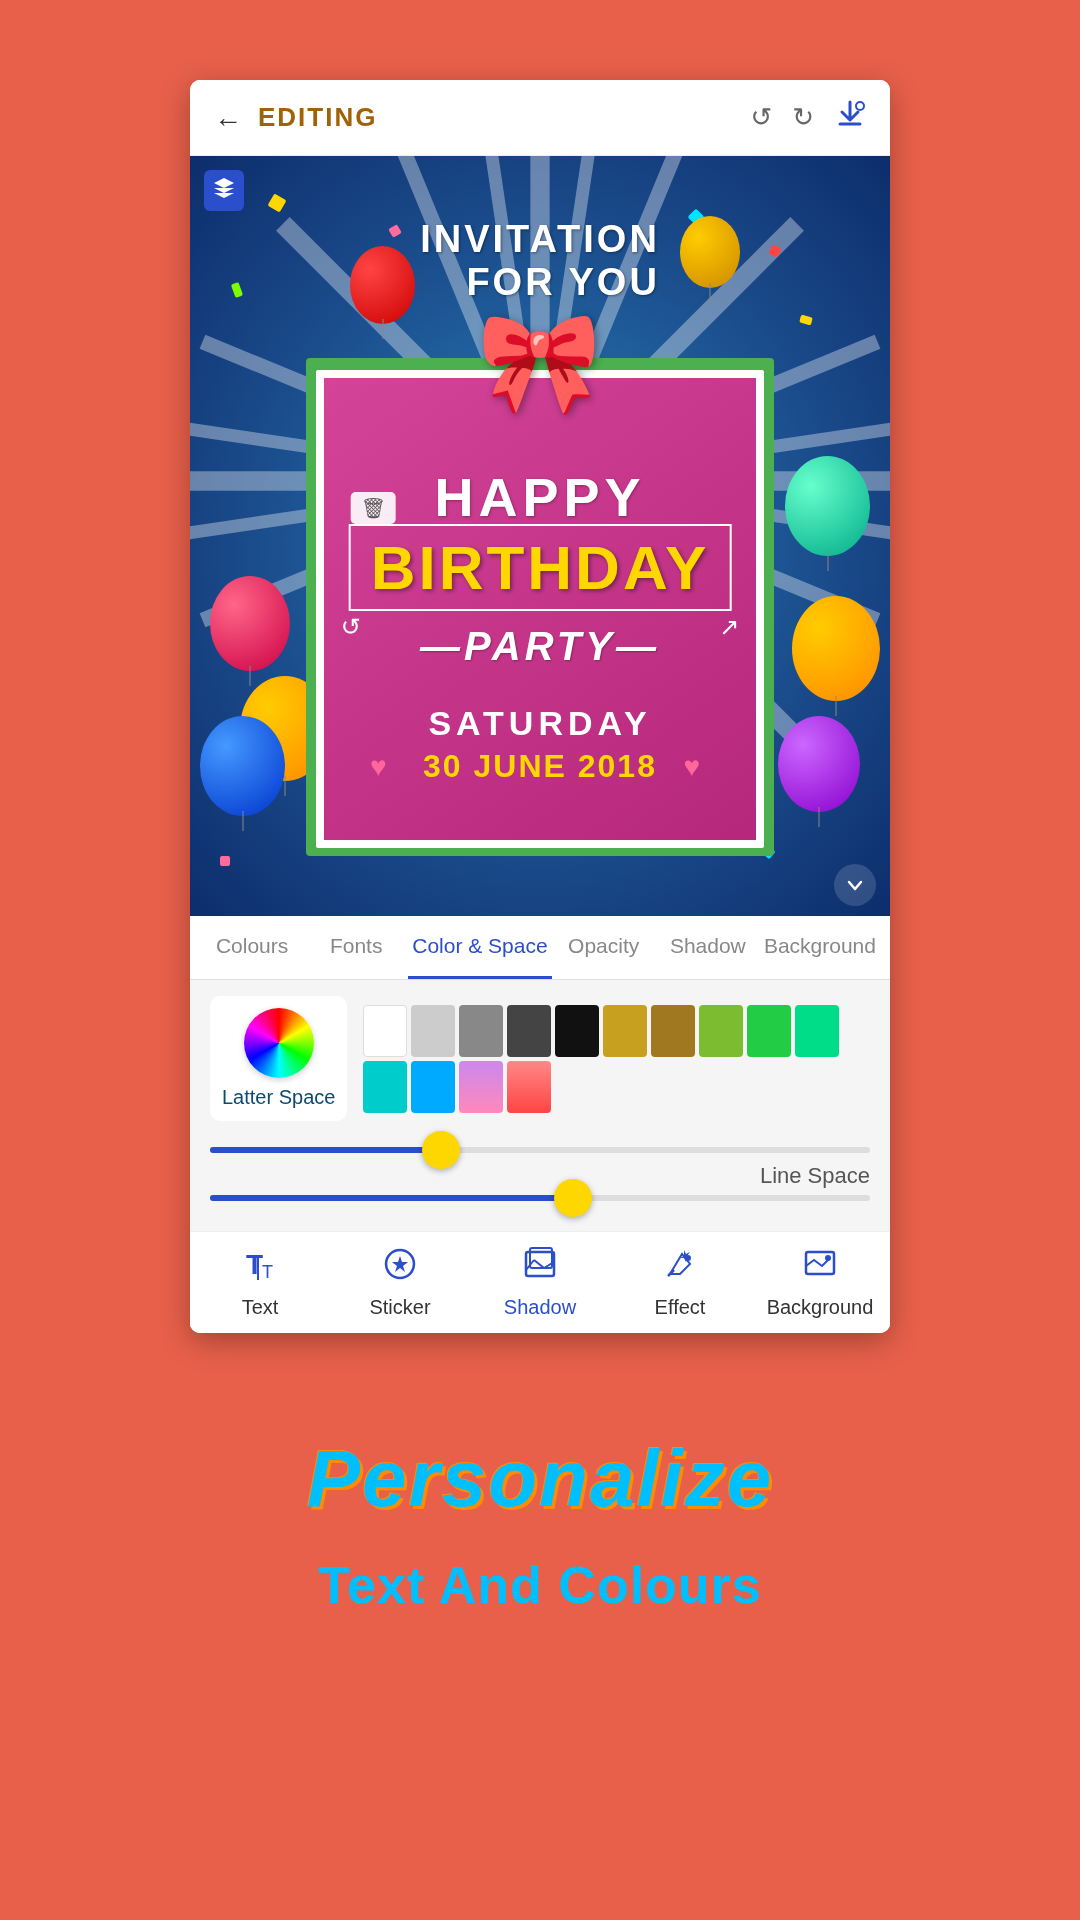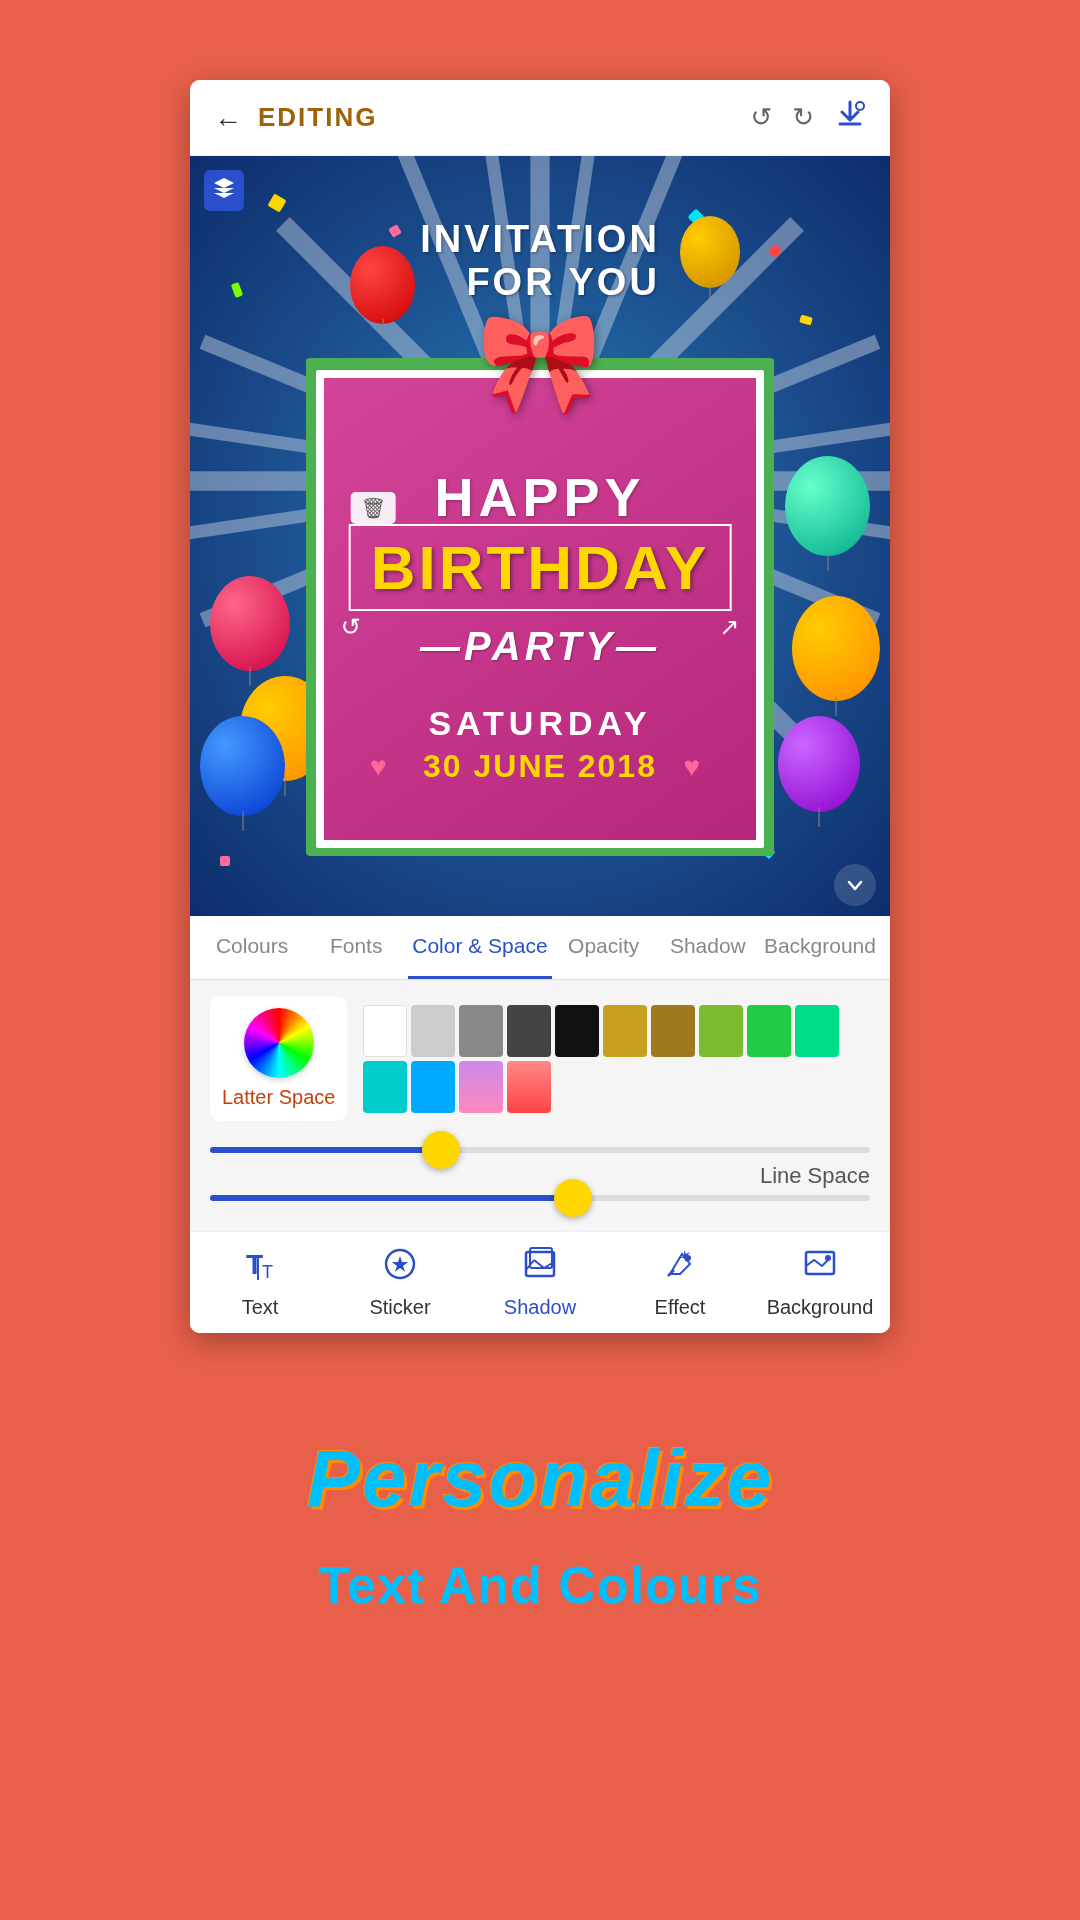--- a/index.html
+++ b/index.html
@@ -188,21 +188,21 @@
     }
     .color-wheel {
       width: 70px;
       height: 70px;
       border-radius: 50%;
       background: conic-gradient(red, yellow, lime, cyan, blue, magenta, red);
       box-shadow: 0 2px 6px rgba(0,0,0,0.2);
     }
     .latter-space-label {
       font-size: 20px;
-      color: #c2410c;
+      color: #0c4a6e;
     }
 
     .color-swatches {
       display: flex;
       flex-wrap: wrap;
       gap: 4px;
       flex: 1;
     }
     .swatch {
       width: 44px;

